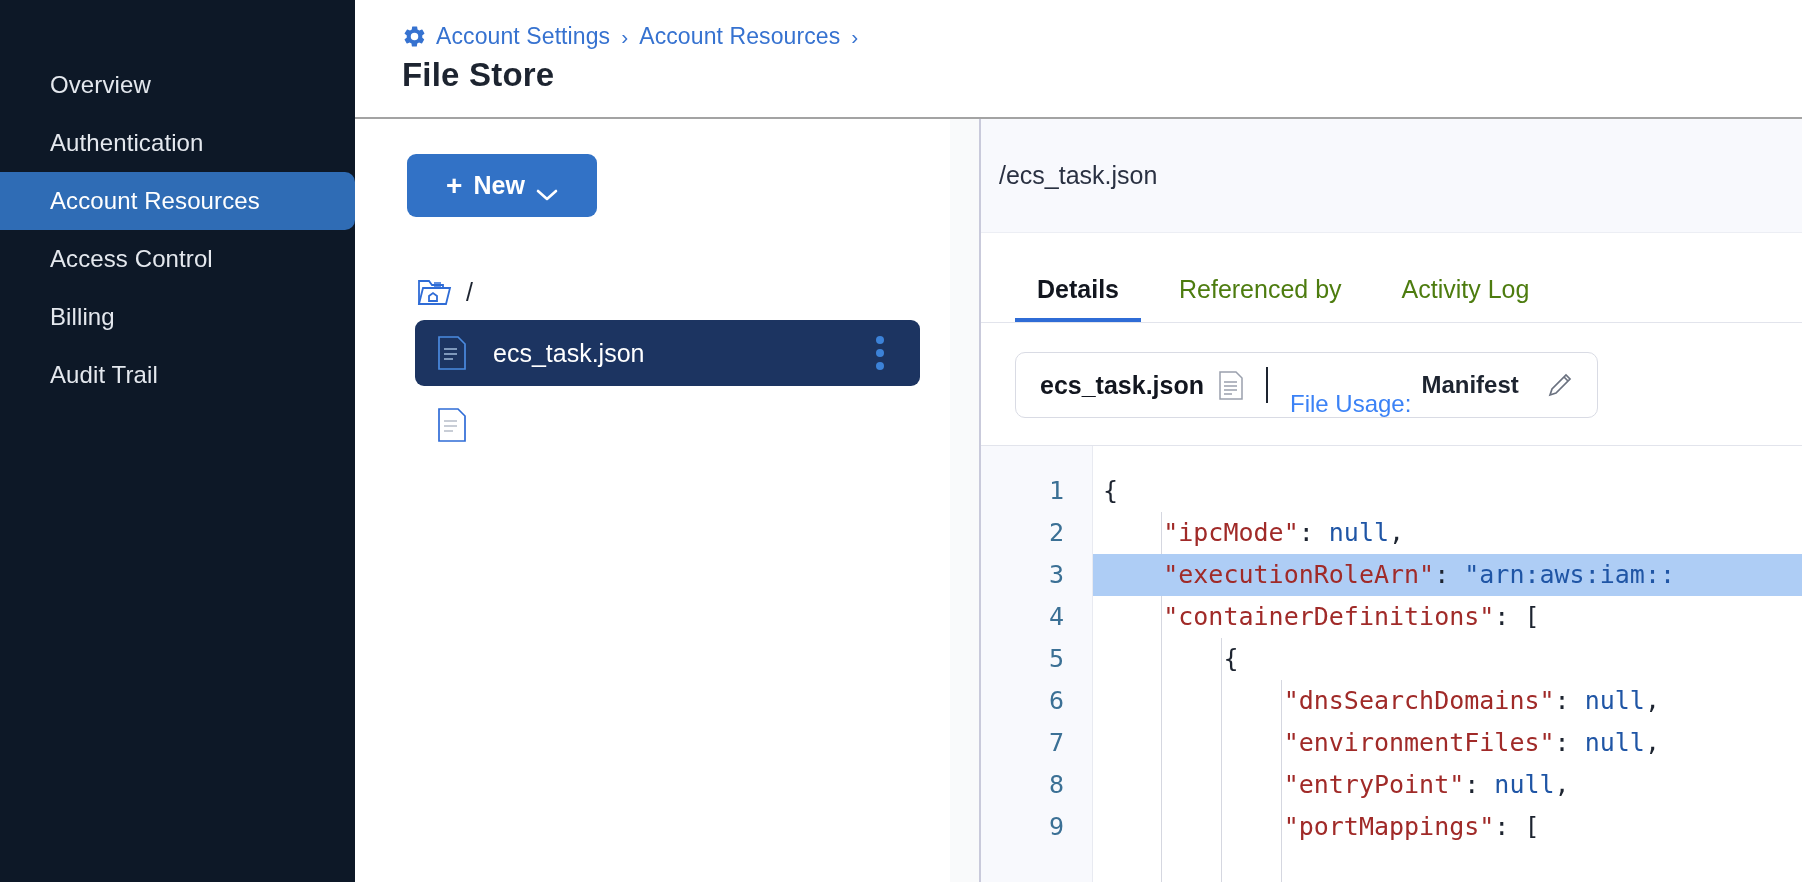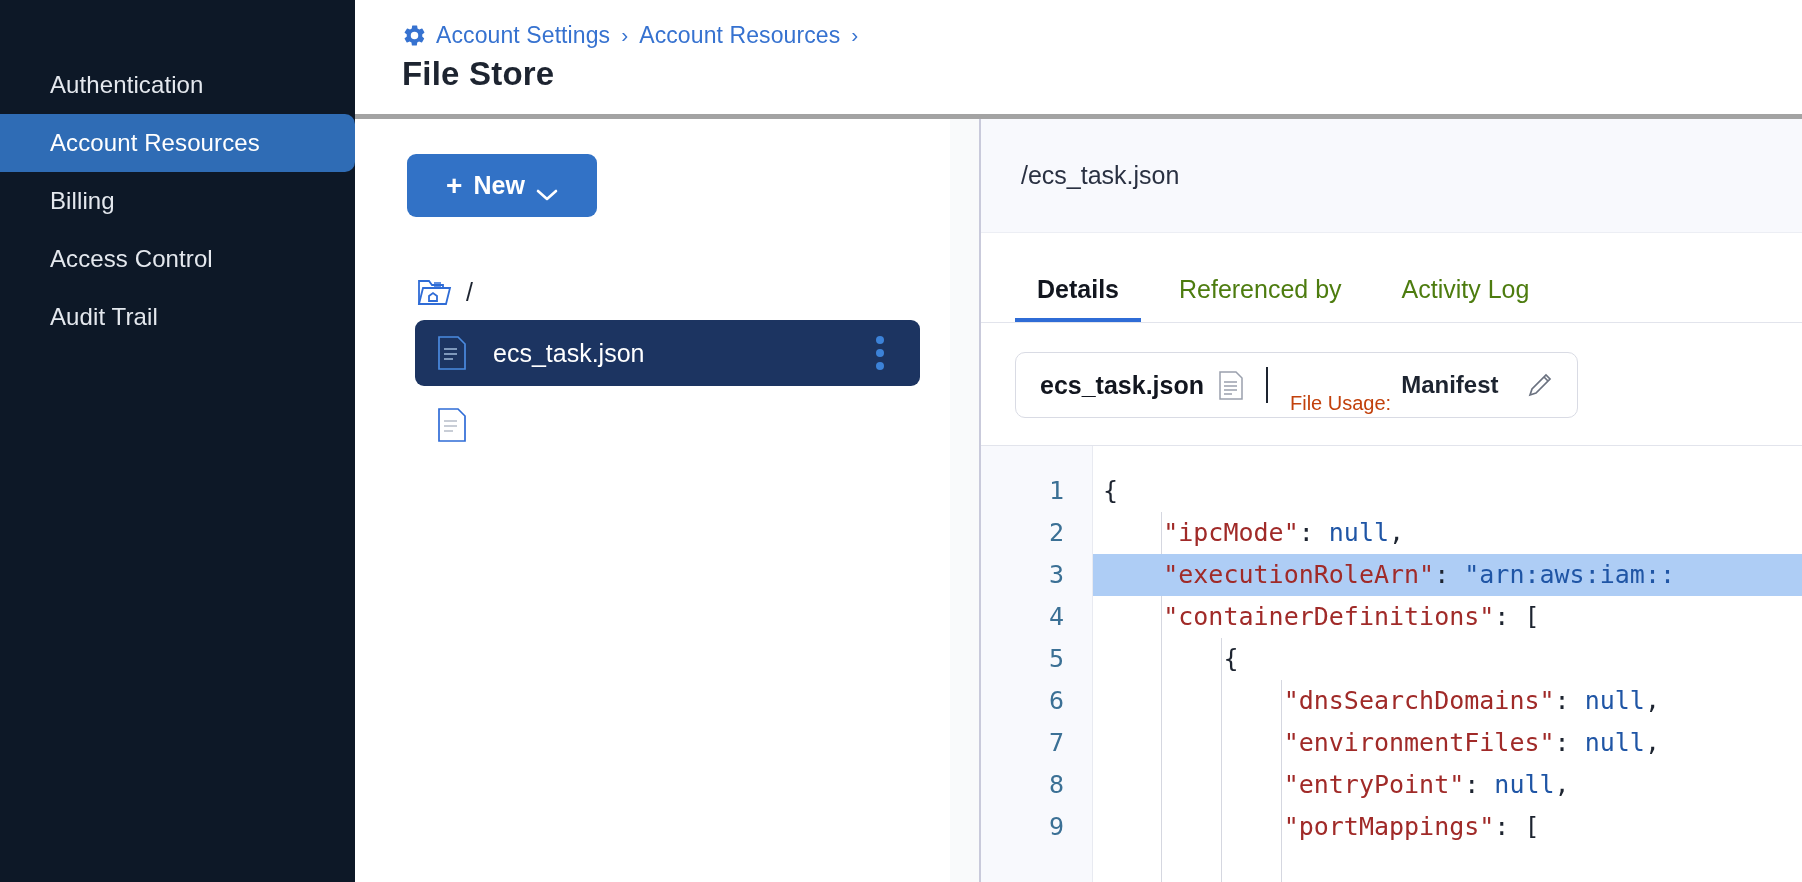--- a/index.html
+++ b/index.html
@@ -32,21 +32,21 @@
     background: #2f6cb5;
     color: #ffffff;
     font-weight: 400;
   }
 
   
   .main { flex: 1; height: 882px; display: flex; flex-direction: column; background:#fff; }
 
   .topbar {
     height: 119px; min-height: 119px;
-    border-bottom: 5px solid #a3a3a3;
+    border-bottom: 2px solid #a3a3a3;
     padding-left: 47px;
     display: flex; flex-direction: column; justify-content: center;
     background: #fff;
   }
   .breadcrumb { display: flex; align-items: center; gap: 9px; margin-bottom: 6px; }
   .gear-icon { width: 25px; height: 25px; display:block; }
   .crumb-link {
     color: #3672d0; font-size: 23px; text-decoration: none; cursor: pointer;
     letter-spacing: .1px;
   }
@@ -114,21 +114,21 @@
     border-right: 2px solid #c9cadb;
     position: relative;
   }
 
   
   .details-panel { flex: 1; display: flex; flex-direction: column; min-width: 0; background:#fff; }
   .path-bar {
     height: 114px; min-height: 114px;
     background: #f8f9fd;
     display: flex; align-items: center;
-    padding-left: 40px;
+    padding-left: 18px;
     border-bottom: 1px solid #eceef4;
   }
   .path-text { font-size: 25px; color: #2a3142; }
 
   .tabs {
     display: flex; align-items: flex-end; gap: 16px;
     padding-left: 34px;
     height: 90px; min-height: 90px;
     border-bottom: 1px solid #e2e4ec;
   }
@@ -147,21 +147,21 @@
     height: 66px;
     border: 1px solid #d9dbe4;
     border-radius: 10px;
     padding: 0 22px 0 24px;
     gap: 14px;
     background: #fff;
   }
   .info-name { font-size: 25px; font-weight: bold; color: #12161f; }
   .doc-icon { width: 26px; height: 31px; display:block; }
   .vdiv { width: 2px; height: 36px; background: #1d2430; margin: 0 8px; }
-  .usage-label { font-size: 20px; color: #c2410c; margin-top: 37px; }
+  .usage-label { font-size: 24px; color: #3b82f6; margin-top: 37px; }
   .usage-value { font-size: 24px; color: #1d2430; margin-left: -4px; font-weight: bold; }
   .pencil-icon { width: 30px; height: 30px; display:block; margin-left: 12px; cursor:pointer; }
 
   
   .code-area {
     flex: 1; display: flex; min-height: 0;
     border-top: 1px solid #e2e4ec;
     overflow: hidden;
     position: relative;
   }
@@ -199,30 +199,33 @@
     width: 1px; background: #d5d7e0;
   }
 </style>
 </head>
 <body>
 
 <div class="app">
 
   <nav class="sidebar">
     <div class="nav-item">
+      <span>Overview</span>
+    </div>
+    <div class="nav-item">
       <span>Authentication</span>
     </div>
     <div class="nav-item active">
       <span>Account Resources</span>
     </div>
     <div class="nav-item">
+      <span>Access Control</span>
+    </div>
+    <div class="nav-item">
       <span>Billing</span>
-    </div>
-    <div class="nav-item">
-      <span>Access Control</span>
     </div>
     <div class="nav-item">
       <span>Audit Trail</span>
     </div>
   </nav>
 
   <div class="main">
 
     <div class="topbar">
       <div class="breadcrumb">

